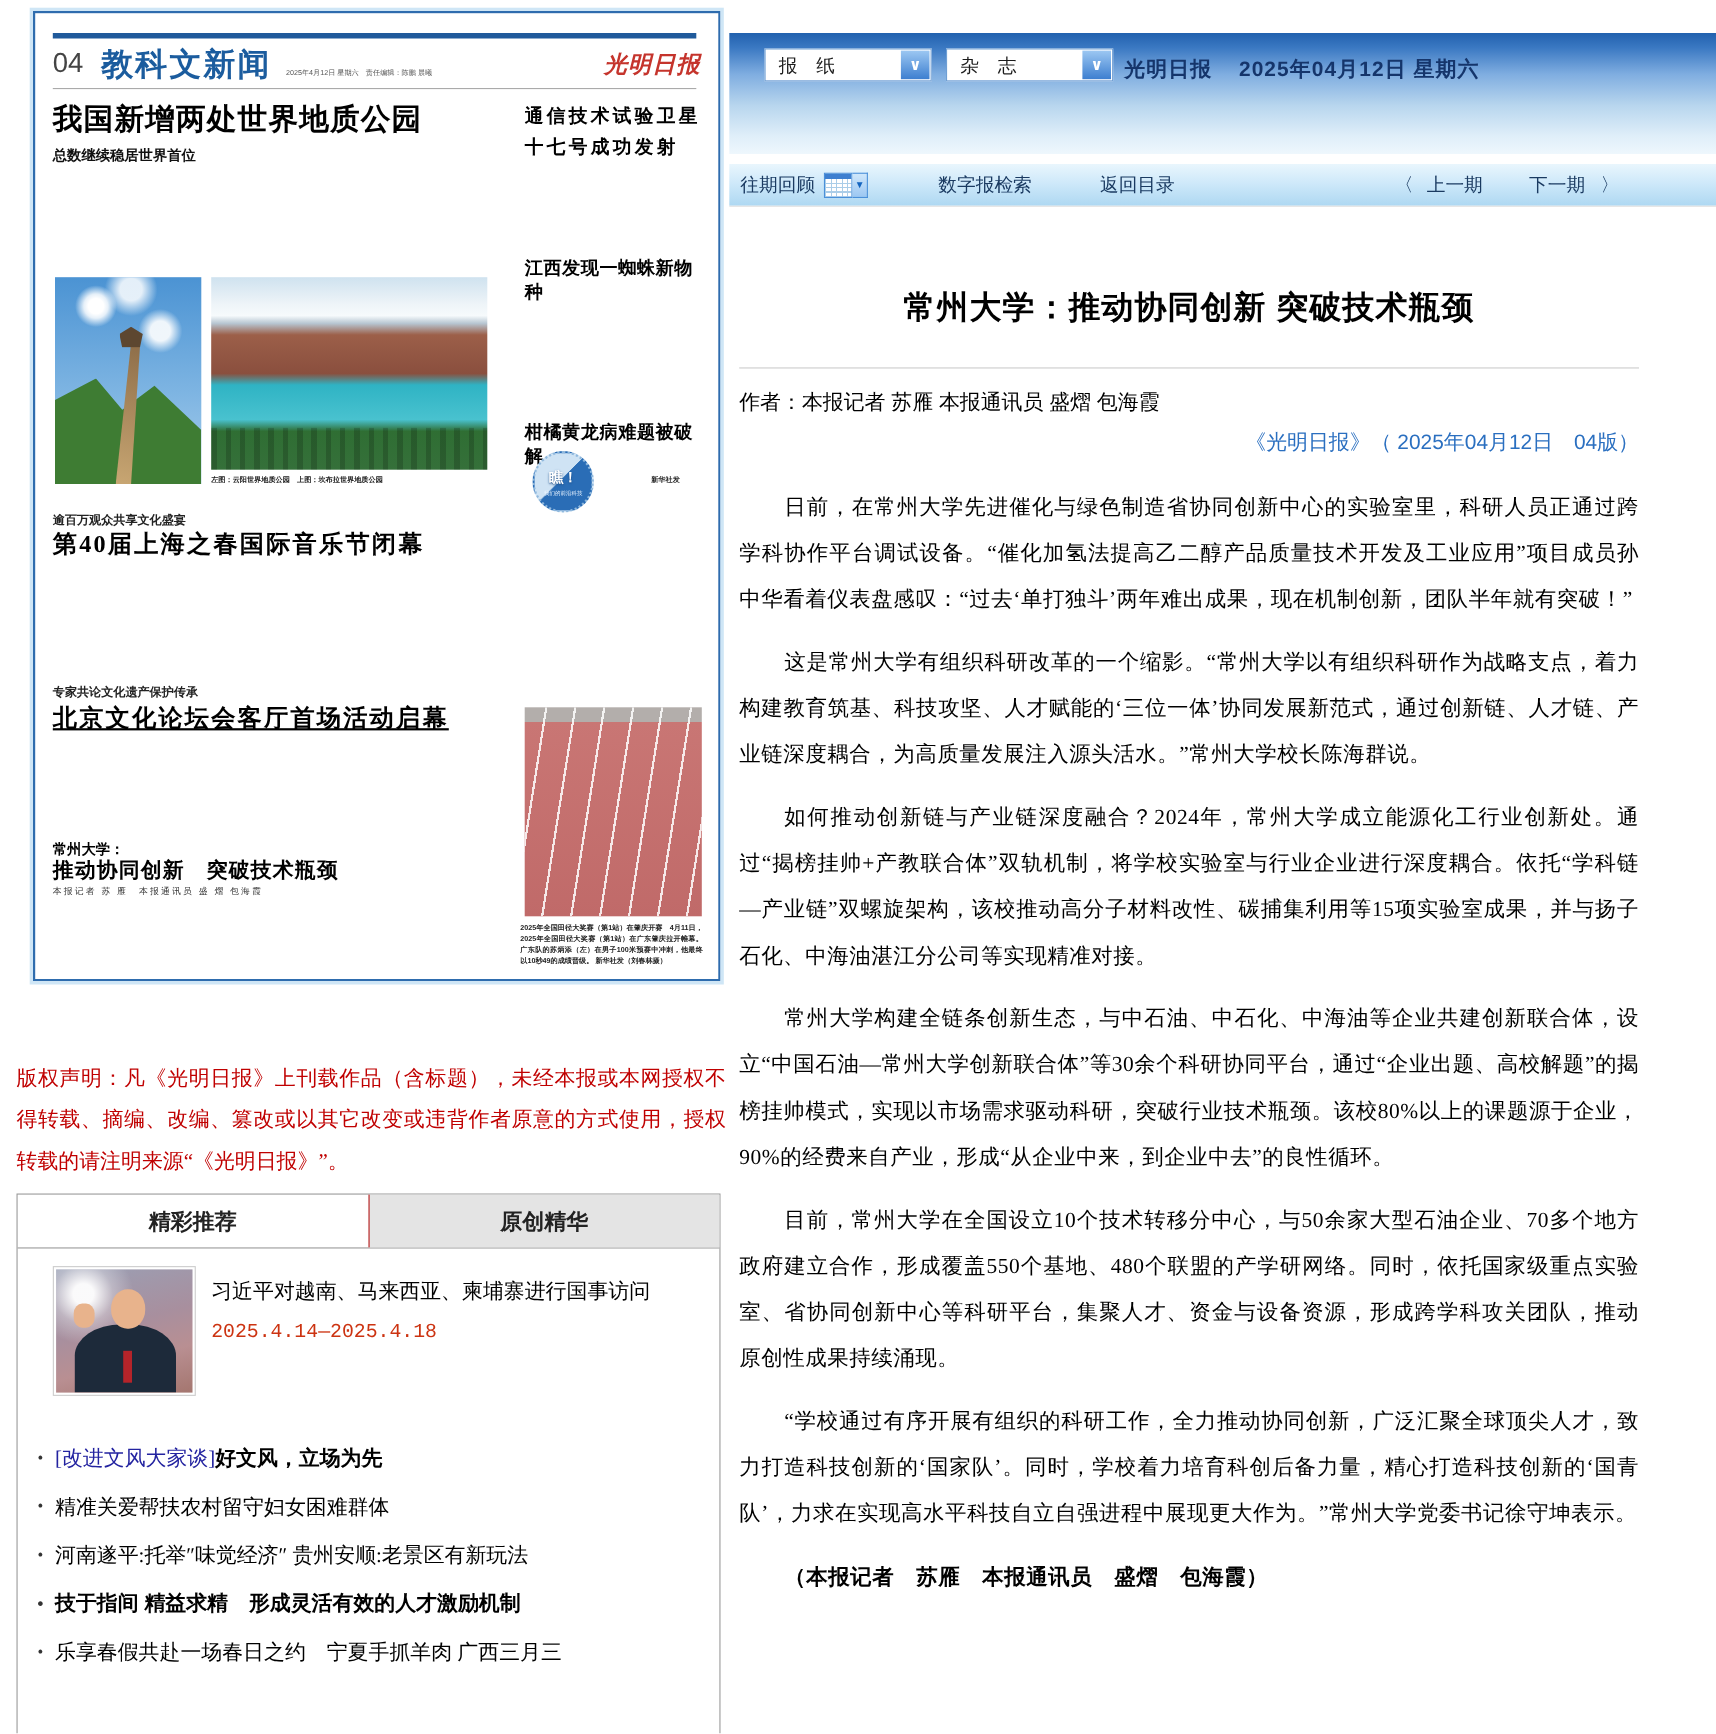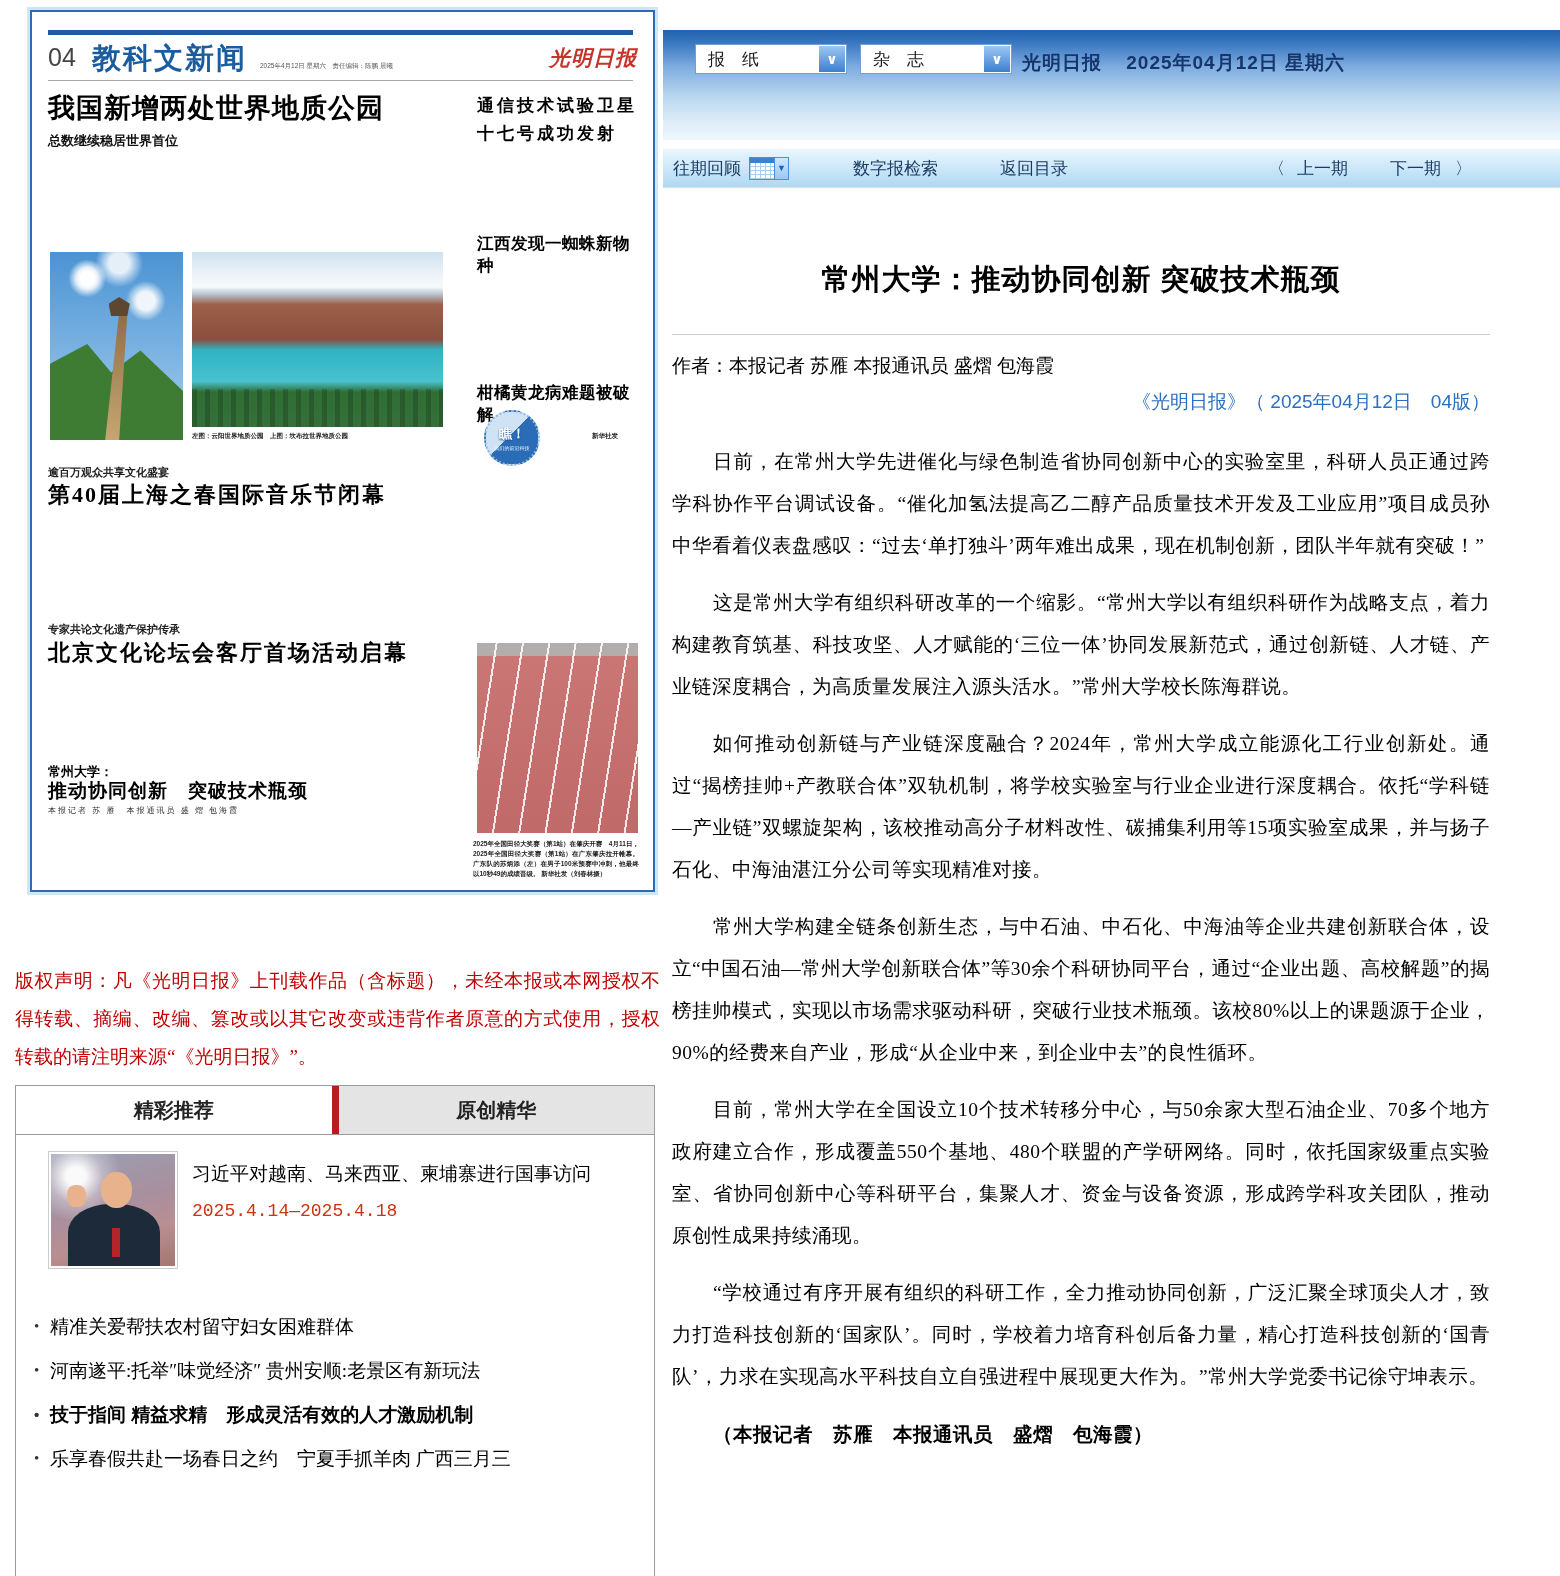--- a/index.html
+++ b/index.html
@@ -112,21 +112,21 @@
 
   
   .copyright{position:absolute;left:15px;top:962px;width:645px;font-size:19px;color:#c00000;
     line-height:38px;text-align:justify;font-family:"Liberation Serif","DejaVu Serif",serif;}
 
   
   .tabbox{position:absolute;left:15px;top:1085px;width:640px;height:500px;border:1px solid #9a9a9a;box-sizing:border-box;background:#fff;}
   .tabhead{display:flex;height:48px;border-bottom:1px solid #9a9a9a;}
   .tab{flex:1;display:flex;align-items:center;justify-content:center;font-size:20px;font-weight:bold;color:#222;cursor:pointer;
     font-family:"Liberation Serif","DejaVu Serif",serif;}
-  .tab.inactive{background:#e4e4e4;border-left:7px solid #b91c1c;}
+  .tab.inactive{background:#e4e4e4;border-left:1px solid #b91c1c;}
   .featured{position:relative;height:160px;}
   .xi-photo{position:absolute;left:32px;top:16px;width:124px;height:112px;border:1px solid #ccc;background:#fff;padding:2px;cursor:pointer;}
   .xi-inner{position:relative;width:100%;height:100%;overflow:hidden;
     background:radial-gradient(circle at 20% 20%,rgba(255,255,255,.95) 0 7%,rgba(255,255,255,.3) 20%,transparent 34%),
       linear-gradient(165deg,#9aa0b5 0%,#a88f9e 45%,#b98f92 70%,#a4766f 100%);}
   .xi-inner .suit{position:absolute;bottom:0;left:14%;width:74%;height:55%;background:#1d2a3a;border-radius:46% 46% 0 0;}
   .xi-inner .face{position:absolute;top:16%;left:40%;width:25%;height:32%;background:#e8b38c;border-radius:48%;}
   .xi-inner .hand{position:absolute;top:28%;left:13%;width:15%;height:19%;background:#e8b38c;border-radius:42%;}
   .xi-inner .tie{position:absolute;bottom:8%;left:49%;width:7%;height:26%;background:#b5242a;}
   .feat-title{position:absolute;left:176px;top:26px;width:440px;font-size:19px;color:#000;cursor:pointer;
@@ -232,21 +232,21 @@
     <div class="h2 np-serif" style="left:16px;top:468px;">第40届上海之春国际音乐节闭幕</div>
     <div class="ft" style="left:16px;top:508px;width:414px;height:86px;">
         <i></i>
         <i></i>
         <i></i>
         <i></i>
         <i></i>
       </div>
 
     <div class="kicker" style="left:16px;top:610px;">专家共论文化遗产保护传承</div>
-    <div class="h2 np-serif" style="left:16px;top:626px;">北京文化论坛会客厅首场活动启幕</div>
+    <div class="h2 np-serif" style="left:16px;top:626px;text-decoration:underline;">北京文化论坛会客厅首场活动启幕</div>
     <div class="ft" style="left:16px;top:666px;width:414px;height:72px;">
         <i></i>
         <i></i>
         <i></i>
         <i></i>
         <i></i>
       </div>
 
     <div class="h-univ-k np-serif">常州大学：</div>
     <div class="h-univ np-serif">推动协同创新　突破技术瓶颈</div>
@@ -284,20 +284,21 @@
           <span class="suit"></span>
             <span class="face"></span>
             <span class="hand"></span>
             <span class="tie"></span>
         </div>
       </div>
       <div class="feat-title">习近平对越南、马来西亚、柬埔寨进行国事访问</div>
       <div class="feat-date">2025.4.14—2025.4.18</div>
     </div>
     <ul class="reclist">
+      <li class="b1"><span class="pfx">[改进文风大家谈]</span><span class="txt">好文风，立场为先</span></li>
       <li><span class="txt">精准关爱帮扶农村留守妇女困难群体</span></li>
       <li><span class="txt">河南遂平:托举″味觉经济″ 贵州安顺:老景区有新玩法</span></li>
       <li class="b4"><span class="txt">技于指间 精益求精　形成灵活有效的人才激励机制</span></li>
       <li><span class="txt">乐享春假共赴一场春日之约　宁夏手抓羊肉 广西三月三</span></li>
 
     </ul>
   </div>
 
   <div class="article">
     <h1>常州大学：推动协同创新 突破技术瓶颈</h1>

